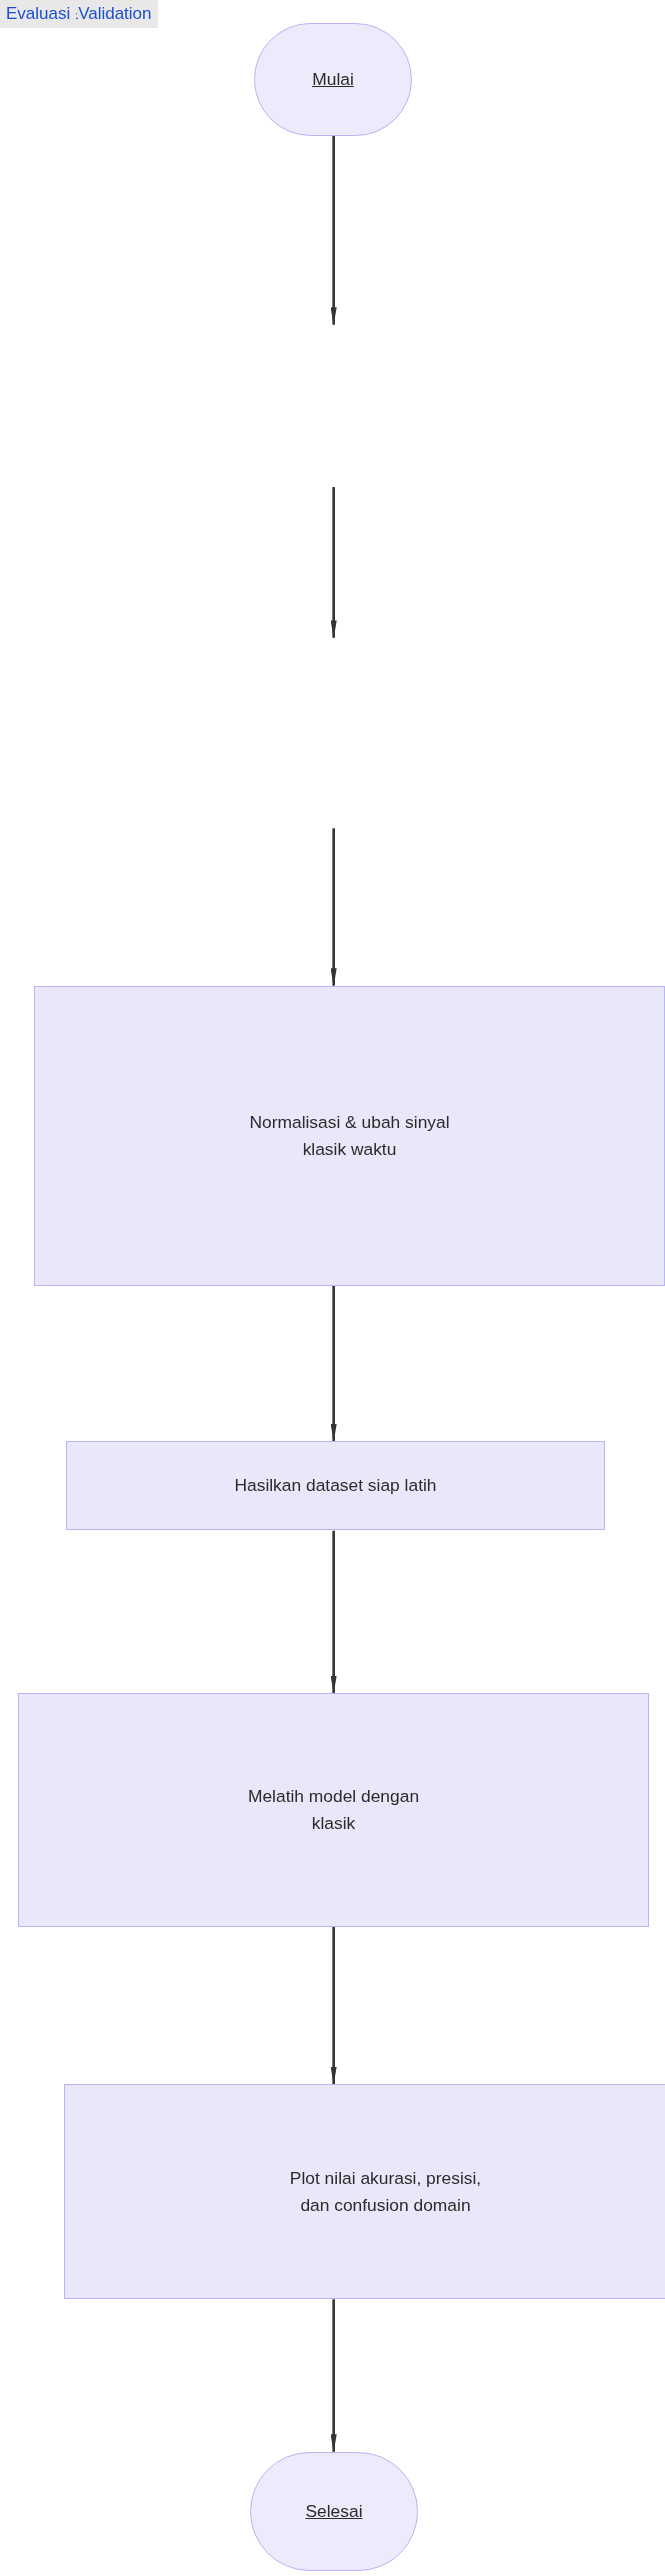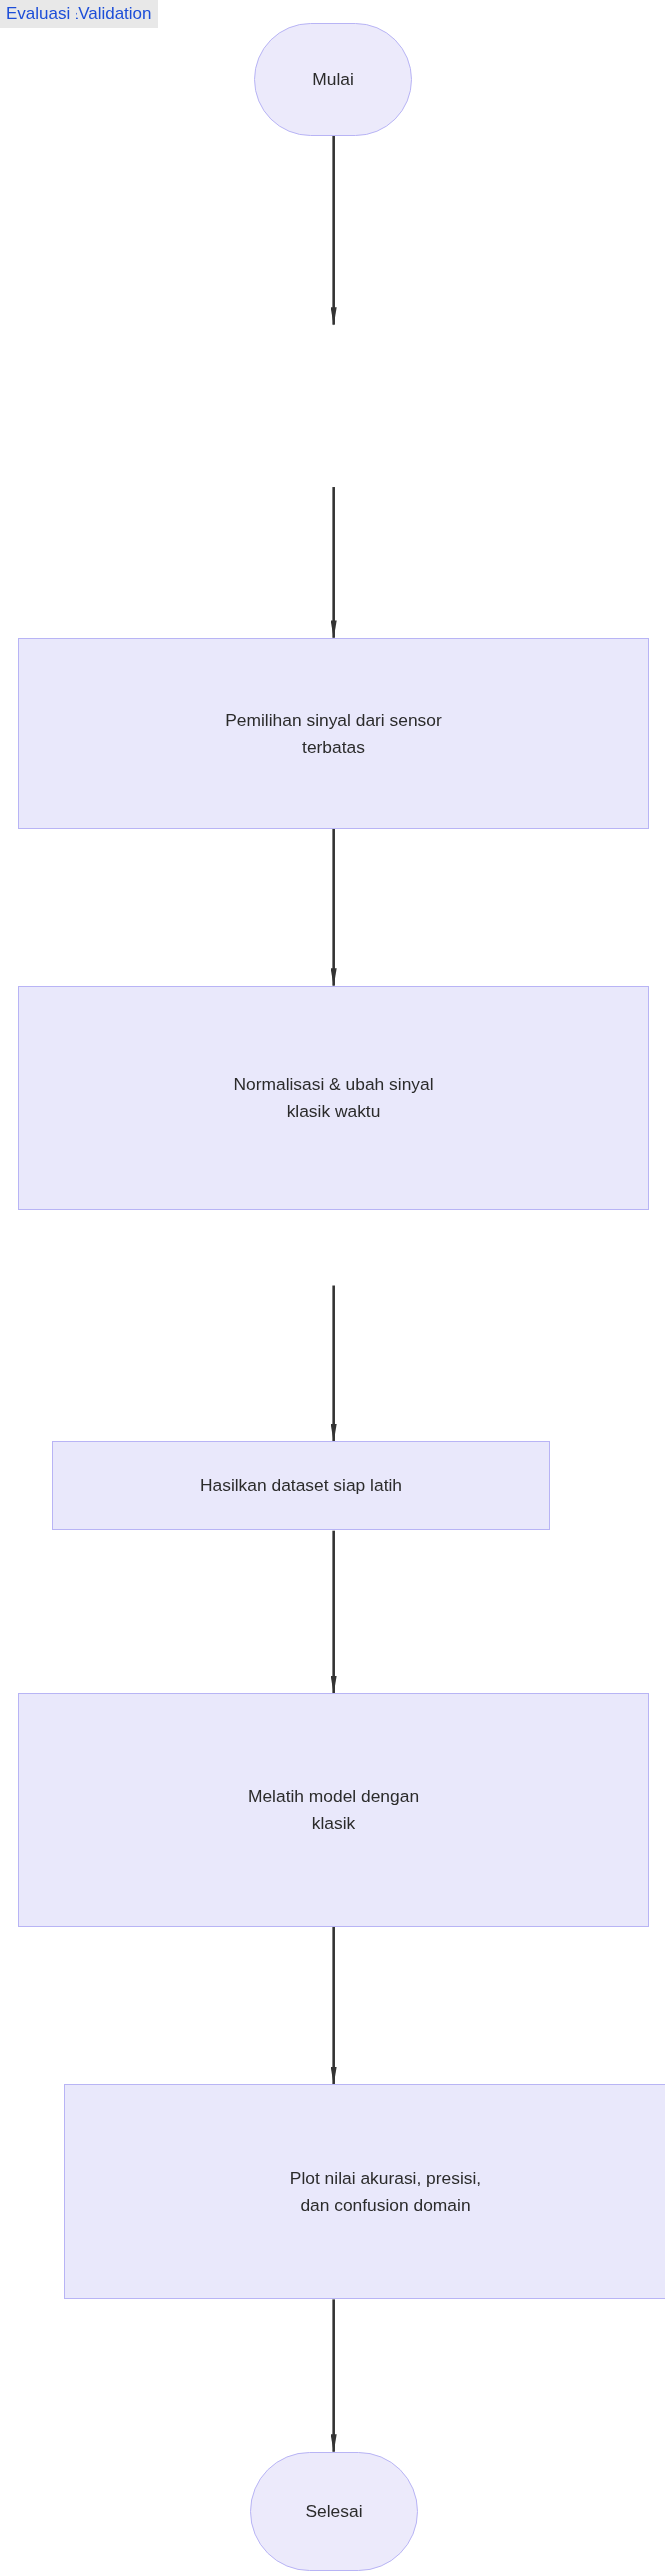--- a/index.html
+++ b/index.html
@@ -41,20 +41,21 @@
     color: #2b2b2b;
     font-size: 17.4px;
     line-height: 1.55;
     padding: 4px 9.4px;
   }
   .node.terminal {
     border-radius: 336px;
     border-width: 1.3px;
     background: #ECEAFB;
     border-color: #B8B4F5;
+    text-decoration: underline;
   }
   .node .lines {
     width: 100%;
   }
   .node .line {
     display: block;
     white-space: nowrap;
   }
 
   
@@ -92,35 +93,29 @@
     </g>
   </svg>
 
   <div class="node terminal" id="node-mulai" style="left: 254px; top: 23px; width: 158px; height: 113px;">
     <span class="lines">
         <span class="line">Mulai</span>
       </span>
   </div>
 
 
-  <div class="node" id="node-pemilihan-sinyal" style="left: 18px; top: 638px; width: 631px; height: 191px;">
-    <span class="lines">
-      <span class="line">Pemilihan sinyal dari sensor</span>
-      <span class="line">terbatas</span>
-    </span>
-  </div>
 
-  <div class="node" id="node-normalisasi-stft" style="left: 18px; top: 986px; width: 631px; height: 224px;">
+  <div class="node" id="node-normalisasi-stft" style="left: 34px; top: 986px; width: 631px; height: 300px;">
     <span class="lines">
       <span class="line">Normalisasi &amp; ubah sinyal</span>
       <span class="line">klasik waktu</span>
     </span>
   </div>
 
-  <div class="node" id="node-dataset-siap-latih" style="left: 52px; top: 1441px; width: 498px; height: 89px;">
+  <div class="node" id="node-dataset-siap-latih" style="left: 66px; top: 1441px; width: 539px; height: 89px;">
     <span class="lines">
       <span class="line">Hasilkan dataset siap latih</span>
     </span>
   </div>
 
   <div class="node" id="node-melatih-model" style="left: 18px; top: 1693px; width: 631px; height: 234px;">
     <span class="lines">
       <span class="line">Melatih model dengan</span>
       <span class="line">klasik</span>
     </span>

